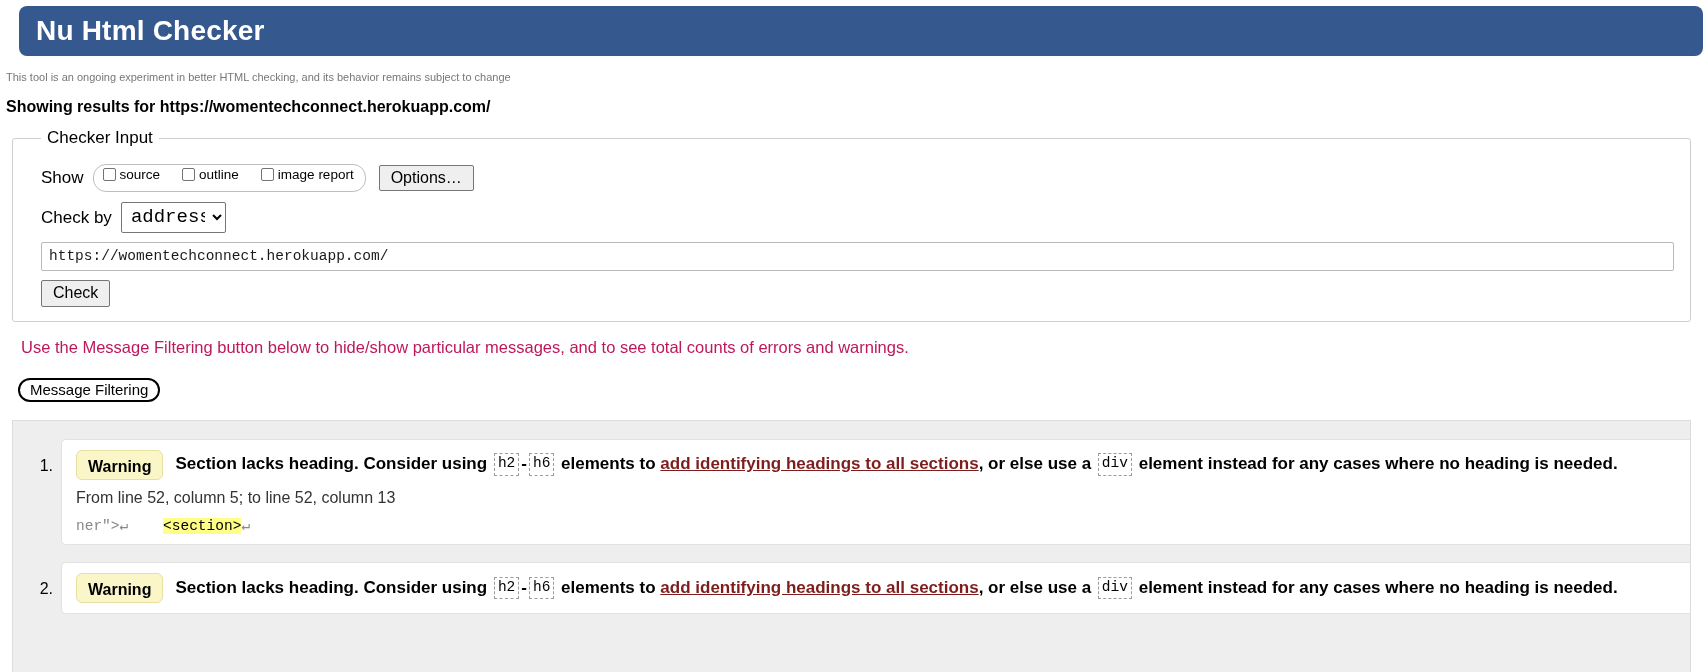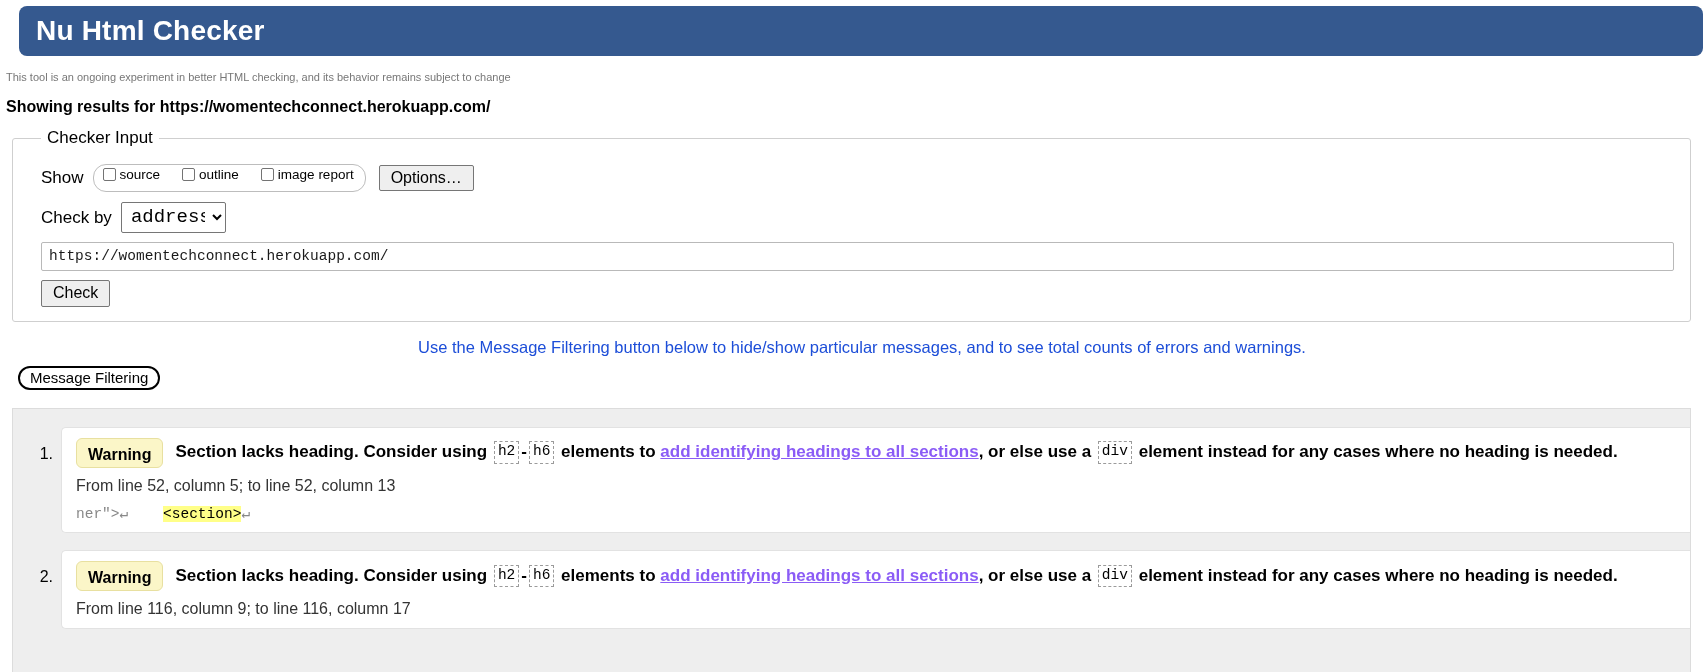--- a/index.html
+++ b/index.html
@@ -134,24 +134,23 @@
     border: 1px solid #b9b9b9;
     border-radius: 2px;
     color: #1a1a1a;
     background: #fff;
   }
   .check-btn-row { margin: 9px 0 0 18px; }
   .check-btn { font-size: 16px; padding: 3px 11px 4px 11px; }
 
   
   .filter-hint {
-    margin: 16px 0 0 21px;
-    color: #1d4ed8;
+    margin: 16px 0 12px 21px;
+    color: #be185d;
     font-size: 16.5px;
-    text-align: center;
   }
   .filter-btn {
     margin: 9px 0 0 18px;
     display: inline-block;
     font-family: "Liberation Sans", sans-serif;
     font-size: 15px;
     border: 2px solid #000;
     border-radius: 13px;
     background: #fff;
     padding: 1px 10px 2px 10px;
@@ -222,21 +221,21 @@
     font-family: "Liberation Mono", monospace;
     font-size: 14.5px;
     font-weight: normal;
     border: 1px dashed #9b9b9b;
     padding: 1px 3px 2px 3px;
     margin: 0 2px;
     color: #000;
     background: #fff;
   }
   .msg-headline a {
-    color: #8b5cf6;
+    color: #7f1d1d;
     text-decoration: underline;
   }
   .msg-location {
     font-size: 16px;
     color: #333333;
     margin-top: 9px;
   }
   .msg-extract {
     font-family: "Liberation Mono", monospace;
     font-size: 14.5px;
@@ -323,21 +322,20 @@
       </div>
     </li>
 
     <li class="msg-row">
       <span class="msg-num">2.</span>
       <div class="msg-card">
         <div class="msg-headline">
           <span class="badge-warning">Warning</span>
           <span>Section lacks heading. Consider using</span>&nbsp;<code class="el">h2</code><span>-</span><code class="el">h6</code>&nbsp;<span>elements to</span>&nbsp;<a href="#">add identifying headings to all sections</a><span>, or else use a</span>&nbsp;<code class="el">div</code>&nbsp;<span>element instead for any cases where no heading is needed.</span>
         </div>
-        <div class="msg-location">From line 116, column 9; to line 116, column 17</div>
       </div>
     </li>
 
   </ol>
 </div>
 
 
 
 
 </body></html>

